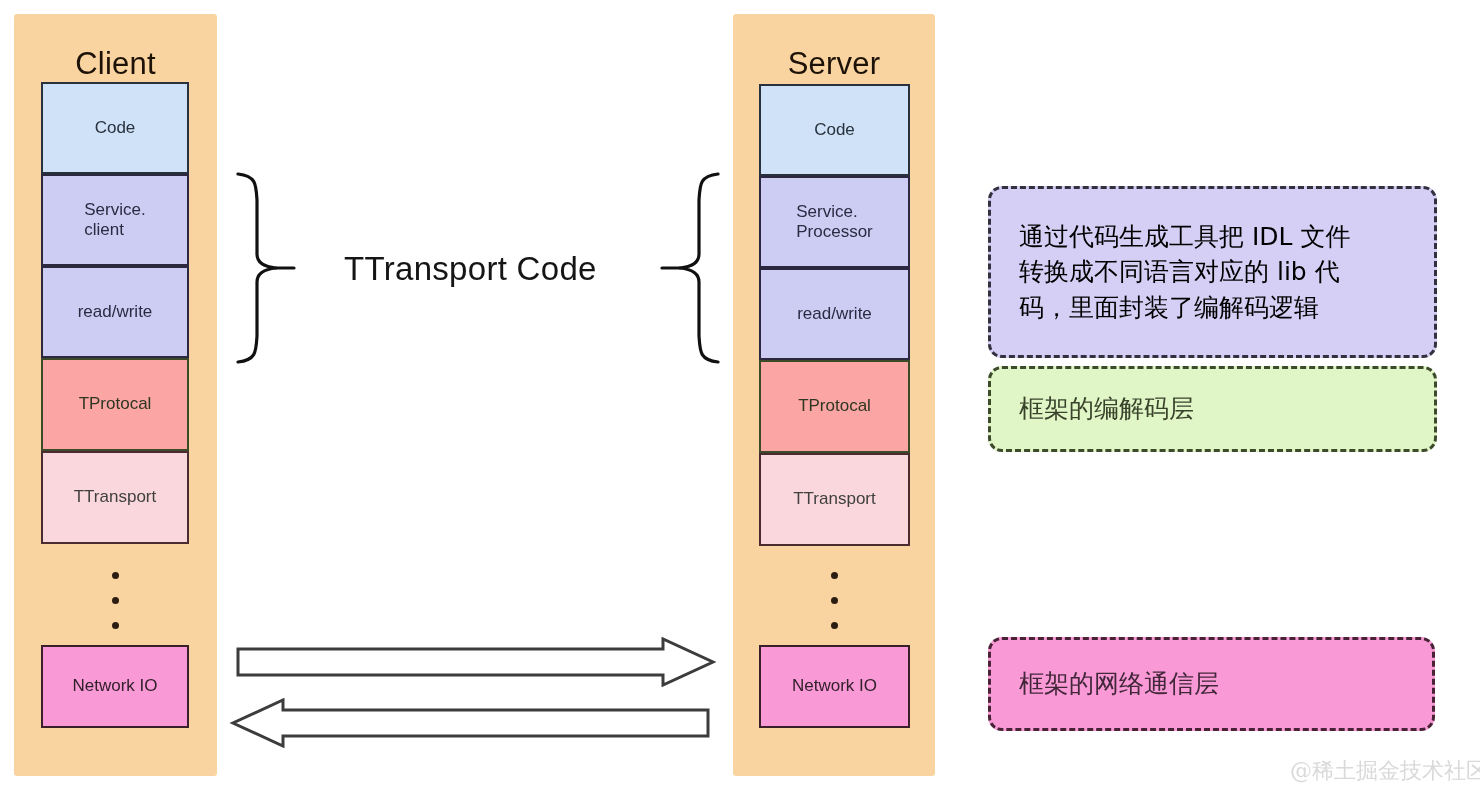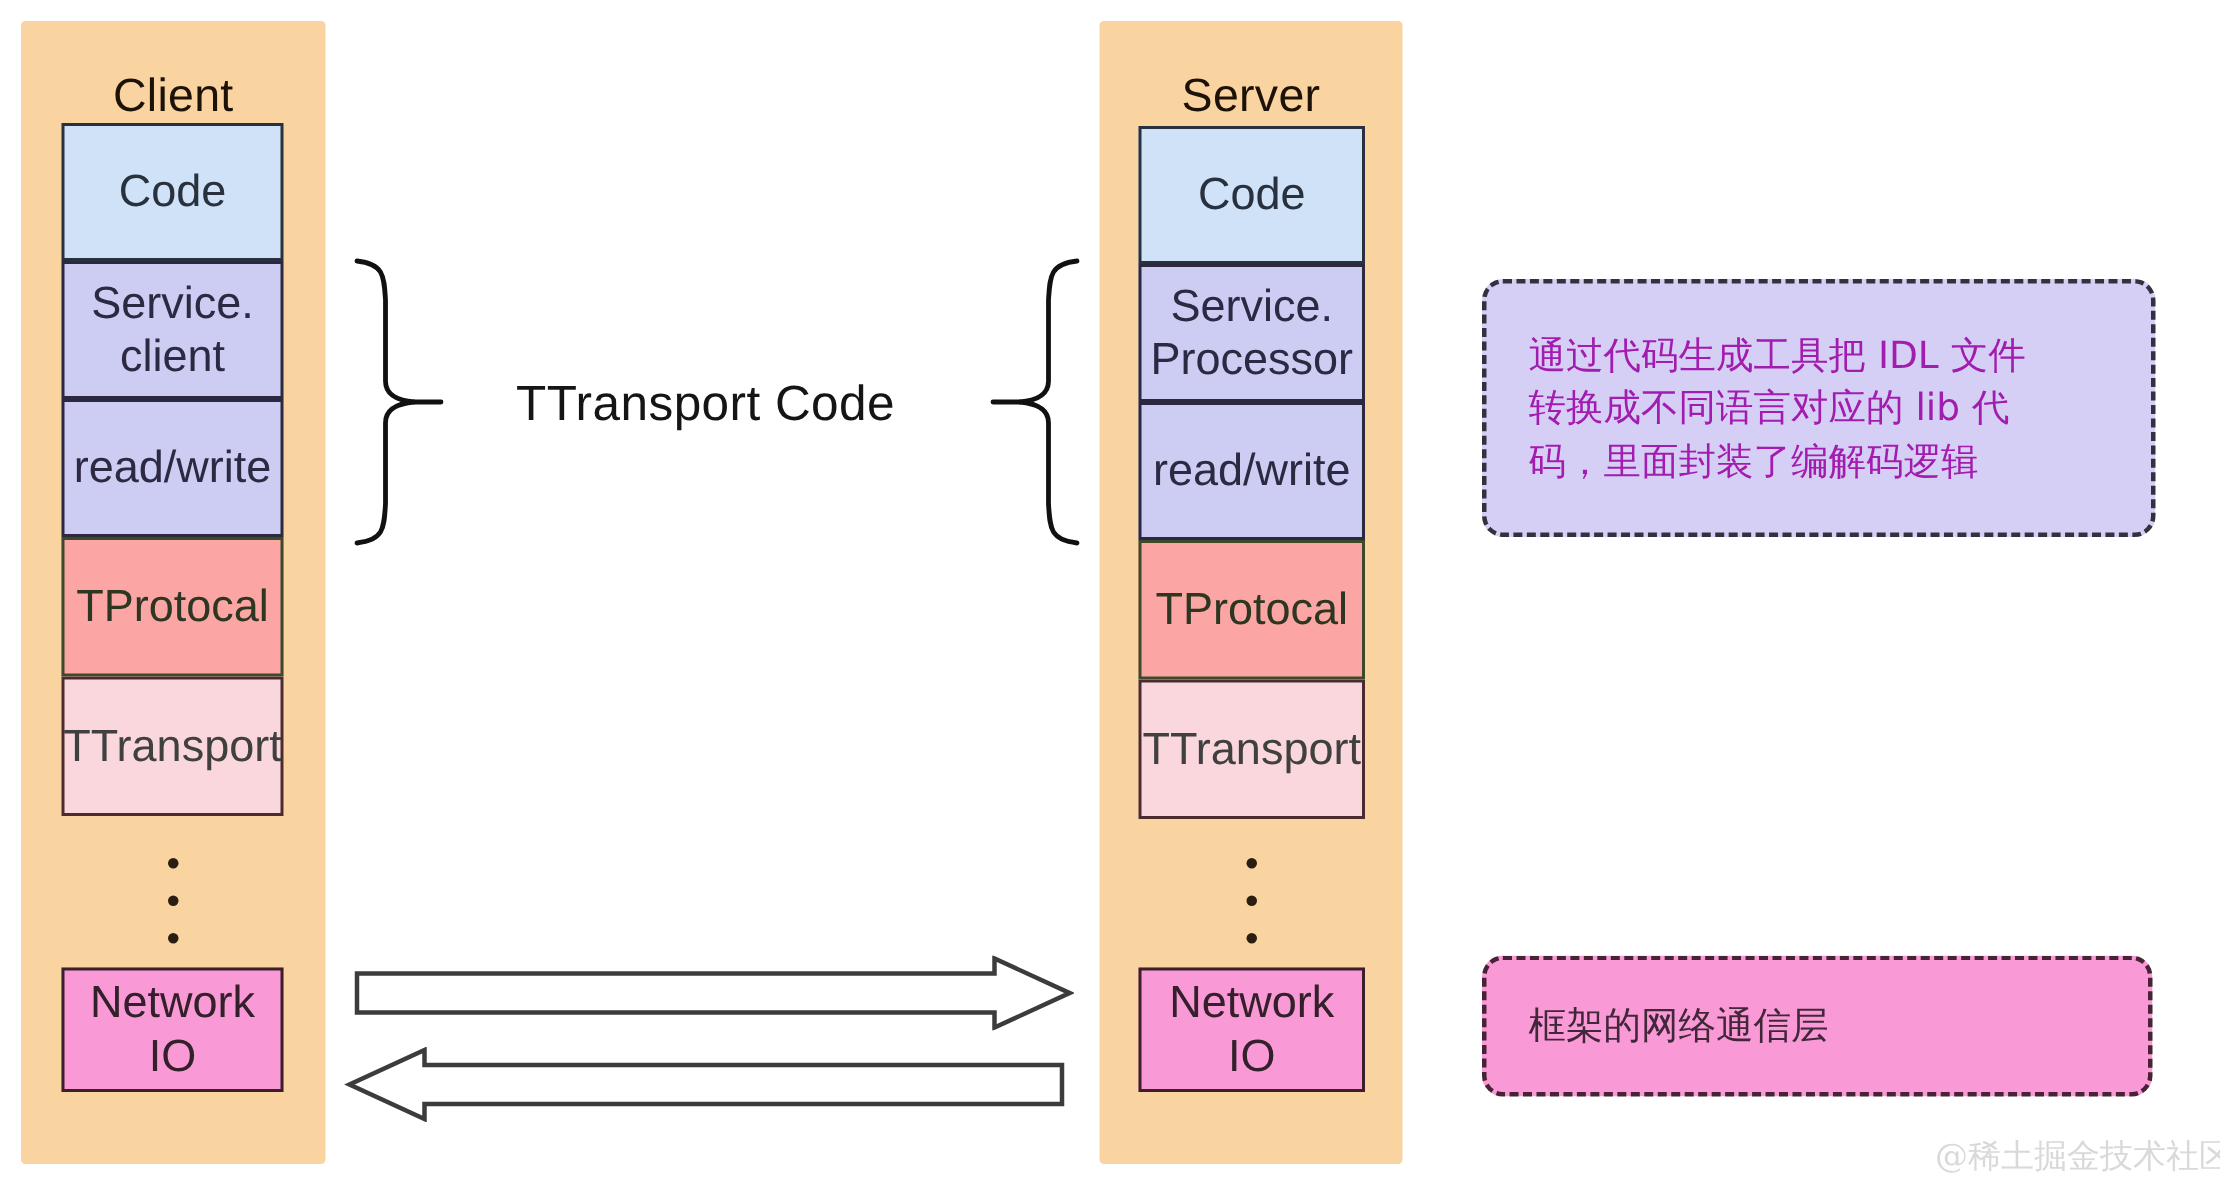--- a/index.html
+++ b/index.html
@@ -29,22 +29,21 @@
   }
 
   
   .stackbox{
     position:absolute;
     box-sizing:border-box;
     border:2px solid #0369a1;
     display:flex;
     align-items:center;
     justify-content:center;
-    text-align:center;
-    font-size:30px;
+    font-size:17px;
     line-height:1.18;
     color:#23202e;
     white-space:pre-line;
   }
   .stackbox.sb-code{background:#cfe2f7;border-color:#29313f;color:#28313d;}
   .stackbox.sb-svc{background:#cdcdf4;border-color:#2b2840;color:#2c2a42;}
   .stackbox.sb-rw{background:#cdcdf4;border-color:#2b2840;color:#2c2a42;}
   .stackbox.sb-proto{background:#fca5a5;border-color:#3c4a2a;color:#2d3620;}
   .stackbox.sb-trans{background:#fad7dc;border-color:#4a2c30;color:#404040;}
   .stackbox.sb-net{background:#f99ad6;border-color:#3b1f2b;color:#33202b;}
@@ -82,21 +81,21 @@
     align-items:center;
     padding-left:28px;
     padding-right:18px;
     font-size:25px;
     line-height:1.42;
     color:#3a3645;
     font-family:"DejaVu Sans","Liberation Sans",sans-serif;
     white-space:pre-line;
   }
   .co-1{background:#cce4f7;border-color:#333b46;color:#36414d;}
-  .co-2{background:#d6cff5;border-color:#343040;color:#a21caf;}
+  .co-2{background:#d6cff5;border-color:#343040;color:#000000;}
   .co-3{background:#e1f6c6;border-color:#3d4a2c;color:#39432c;}
   .co-4{background:#f8cfd6;border-color:#4a3036;color:#4a3740;}
   .co-5{background:#f99ad6;border-color:#4a2237;color:#42273a;}
 
   
   .watermark{
     position:absolute;
     font-family:"DejaVu Serif","Liberation Serif",serif;
     font-size:22px;
     color:#d9d9d9;
@@ -198,20 +197,23 @@
     </svg>
   </div>
 
 
   <div class="callout co-2" style="left:988px;top:186px;width:449px;height:172px;">
     <span>通过代码生成工具把 IDL 文件
 转换成不同语言对应的 lib 代
 码，里面封装了编解码逻辑</span>
   </div>
 
+  <div class="callout co-3" style="left:988px;top:366px;width:449px;height:86px;">
+    <span>框架的编解码层</span>
+  </div>
 
 
   <div class="callout co-5" style="left:988px;top:637px;width:447px;height:94px;">
     <span>框架的网络通信层</span>
   </div>
 
   <div class="watermark" style="left:1290px;top:756px;">@稀土掘金技术社区</div>
 
 </div>
 

